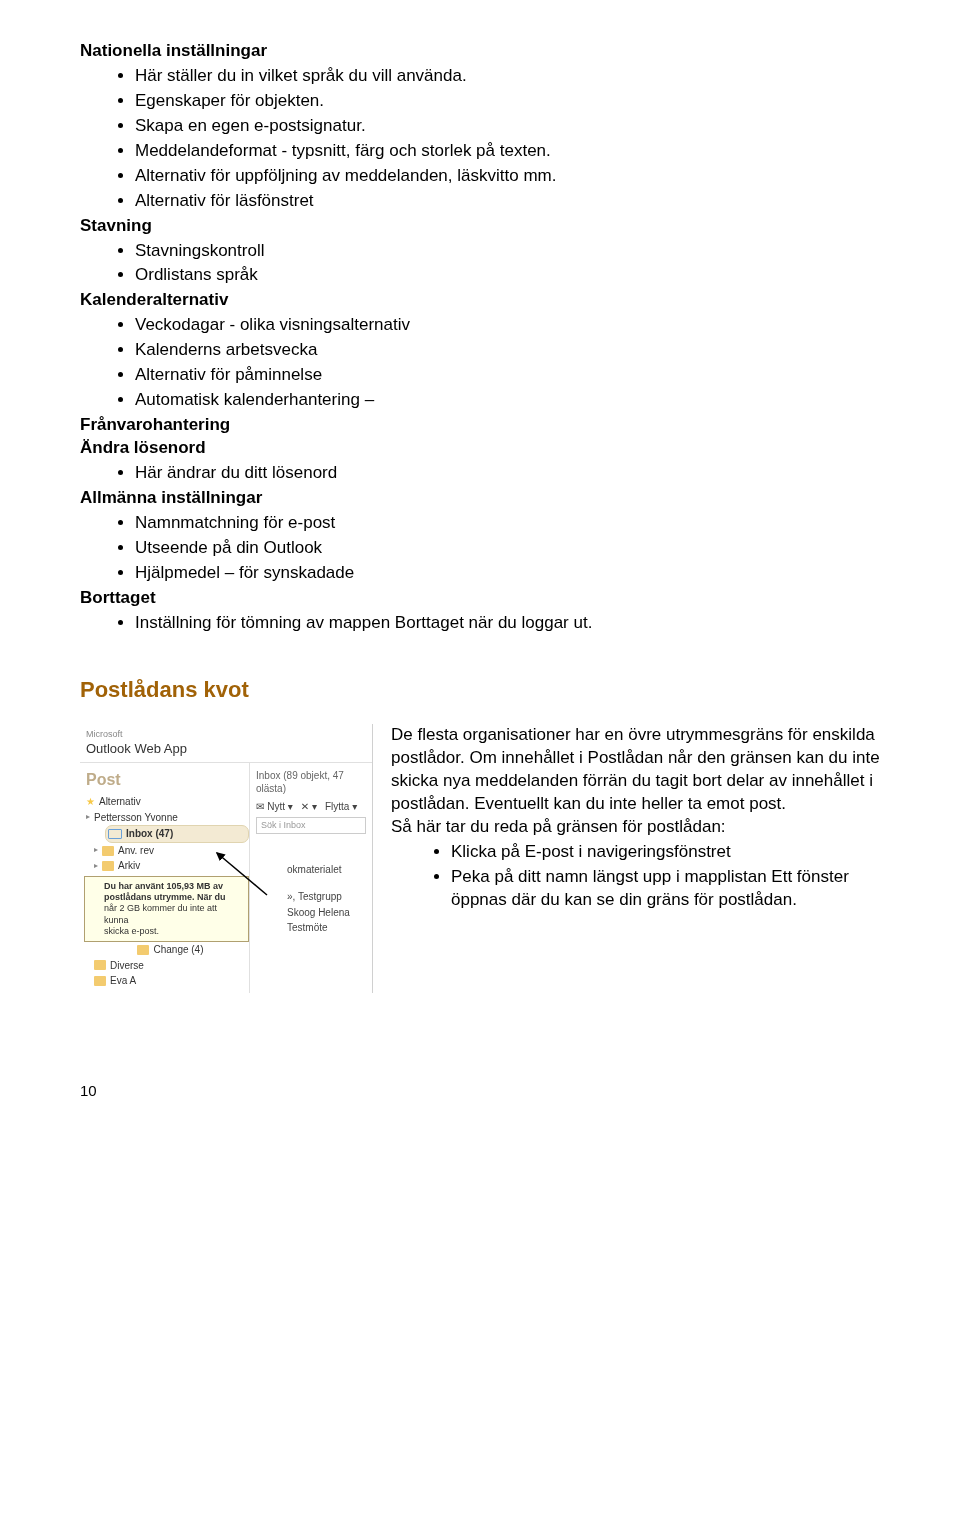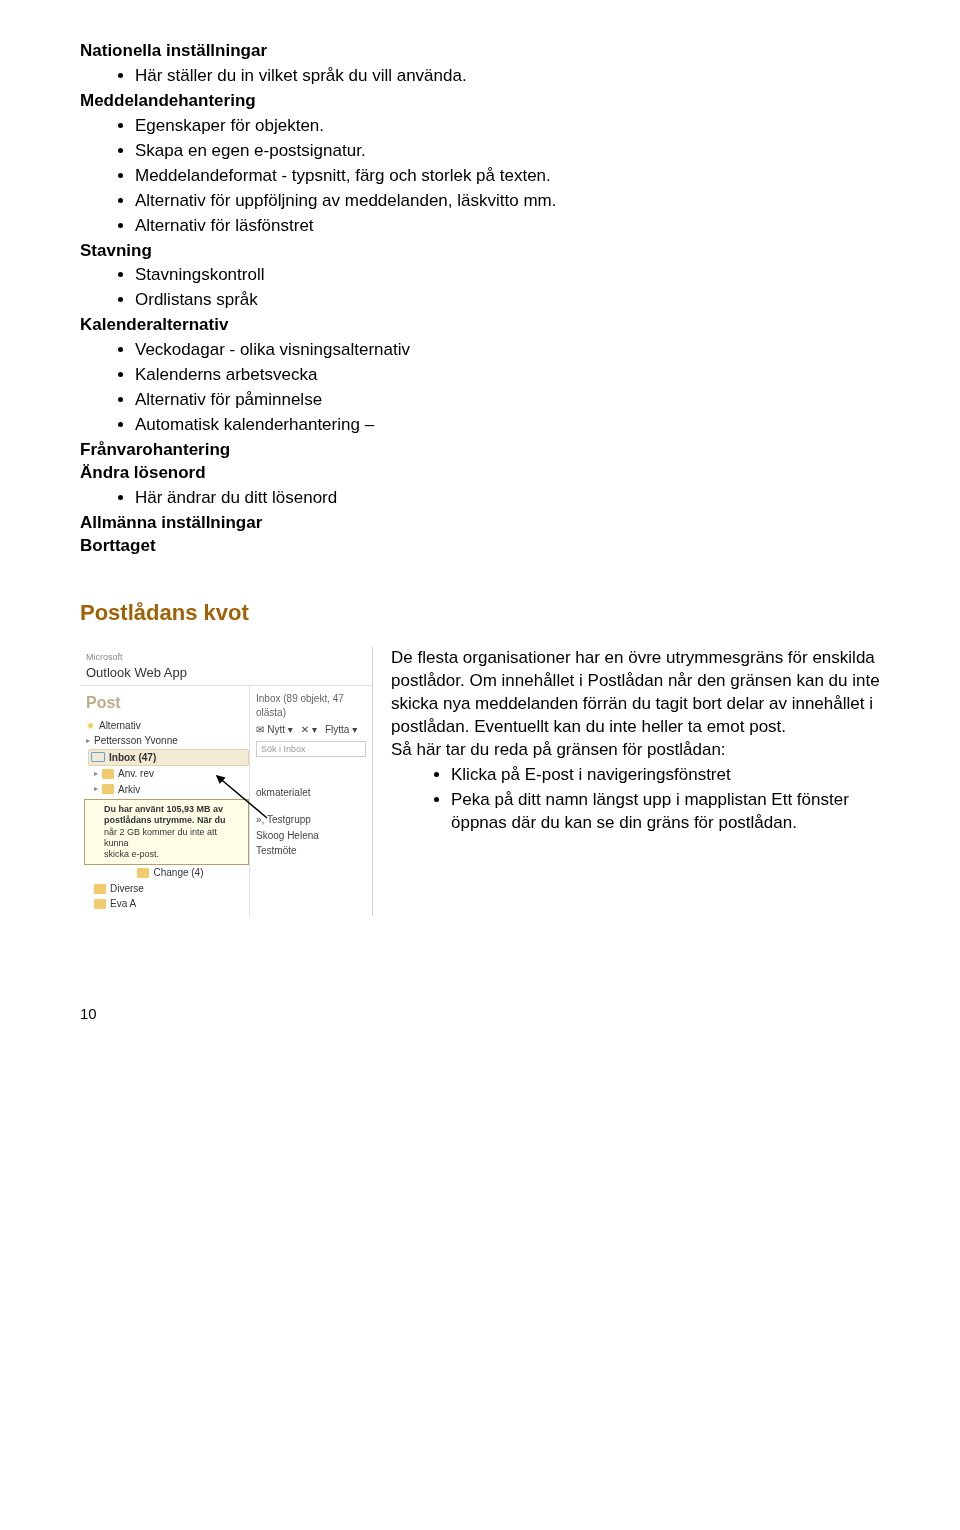--- a/index.html
+++ b/index.html
@@ -119,20 +119,21 @@
     line-height: 1.25;
     margin-top: 2px;
     width: 125px;
   }
   .screenshot .r-item {
     display:flex;
     gap:4px;
     align-items:flex-start;
     padding:1px 0;
     color:#444;
+    margin-left:31px;
   }
   .arrow-svg {
     position: relative;
   }
   .arrow-svg svg {
     position:absolute;
     left: 128px;
     top: 2px;
     pointer-events:none;
   }
@@ -153,21 +154,20 @@
 <body>
 
 <div>
   <div class="section-head">Nationella inställningar</div>
   <ul class="bulleted">
     <li>Här ställer du in vilket språk du vill använda.</li>
   </ul>
 </div>
 
 <div>
-  <div class="section-head">Meddelandehantering</div>
   <ul class="bulleted">
     <li>Egenskaper för objekten.</li>
     <li>Skapa en egen e-postsignatur.</li>
     <li>Meddelandeformat - typsnitt, färg och storlek på texten.</li>
     <li>Alternativ för uppföljning av meddelanden, läskvitto mm.</li>
     <li>Alternativ för läsfönstret</li>
   </ul>
 </div>
 
 <div>
@@ -194,24 +194,32 @@
 
 <div>
   <div class="section-head">Ändra lösenord</div>
   <ul class="bulleted">
     <li>Här ändrar du ditt lösenord</li>
   </ul>
 </div>
 
 <div>
   <div class="section-head">Allmänna inställningar</div>
+  <ul class="bulleted">
+    <li>Namnmatchning för e-post</li>
+    <li>Utseende på din Outlook</li>
+    <li>Hjälpmedel – för synskadade</li>
+  </ul>
 </div>
 
 <div>
   <div class="section-head">Borttaget</div>
+  <ul class="bulleted">
+    <li>Inställning för tömning av mappen Borttaget när du loggar ut.</li>
+  </ul>
 </div>
 
 <h2 class="link-like">Postlådans kvot</h2>
 
 <div class="two-col">
   <div class="screenshot">
     <div class="logo-row">
       <div>
         <div class="ms">Microsoft</div>
         <div class="owa">Outlook Web App</div>
@@ -221,21 +229,21 @@
       <div class="leftnav">
         <div class="post-label">Post</div>
         <div class="nav-item">
           <span class="ico-star">★</span>
           <span>Alternativ</span>
         </div>
         <div class="nav-item">
           <span class="ico-caret">▸</span>
           <span>Pettersson Yvonne</span>
         </div>
-        <div class="nav-item shaded" style="margin-left:4px;">
+        <div class="nav-item shaded" style="margin-left:21px;border-radius:7px;">
           <span class="ico-inbox"></span>
           <span style="font-weight:bold">Inbox (47)</span>
         </div>
         <div class="arrow-svg">
           <div class="nav-item" style="margin-left:8px;">
               <span class="ico-caret">▸</span>
               <span class="ico-folder"></span>
               <span>Anv. rev</span>
             </div>
           <div class="nav-item" style="margin-left:8px;">

